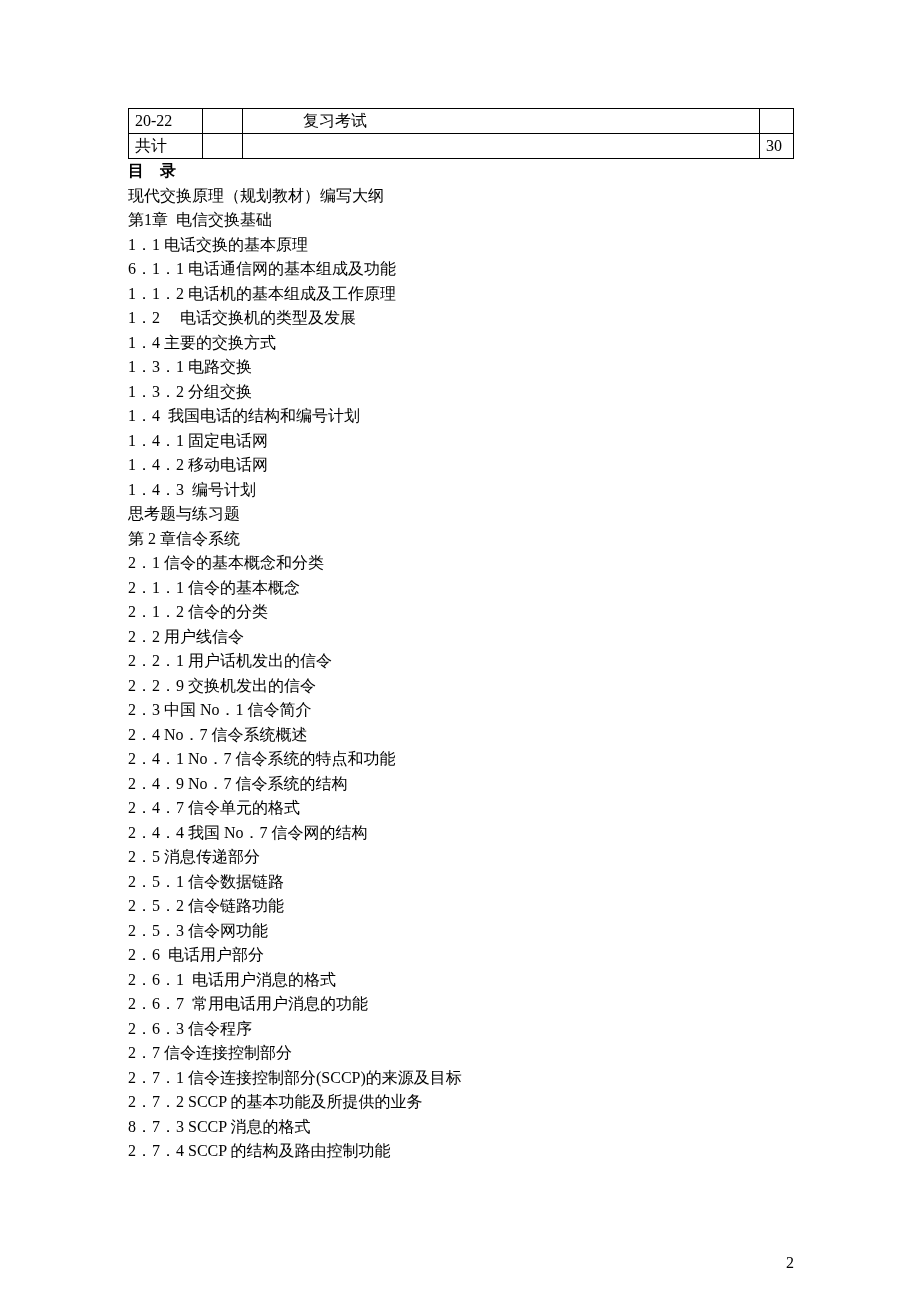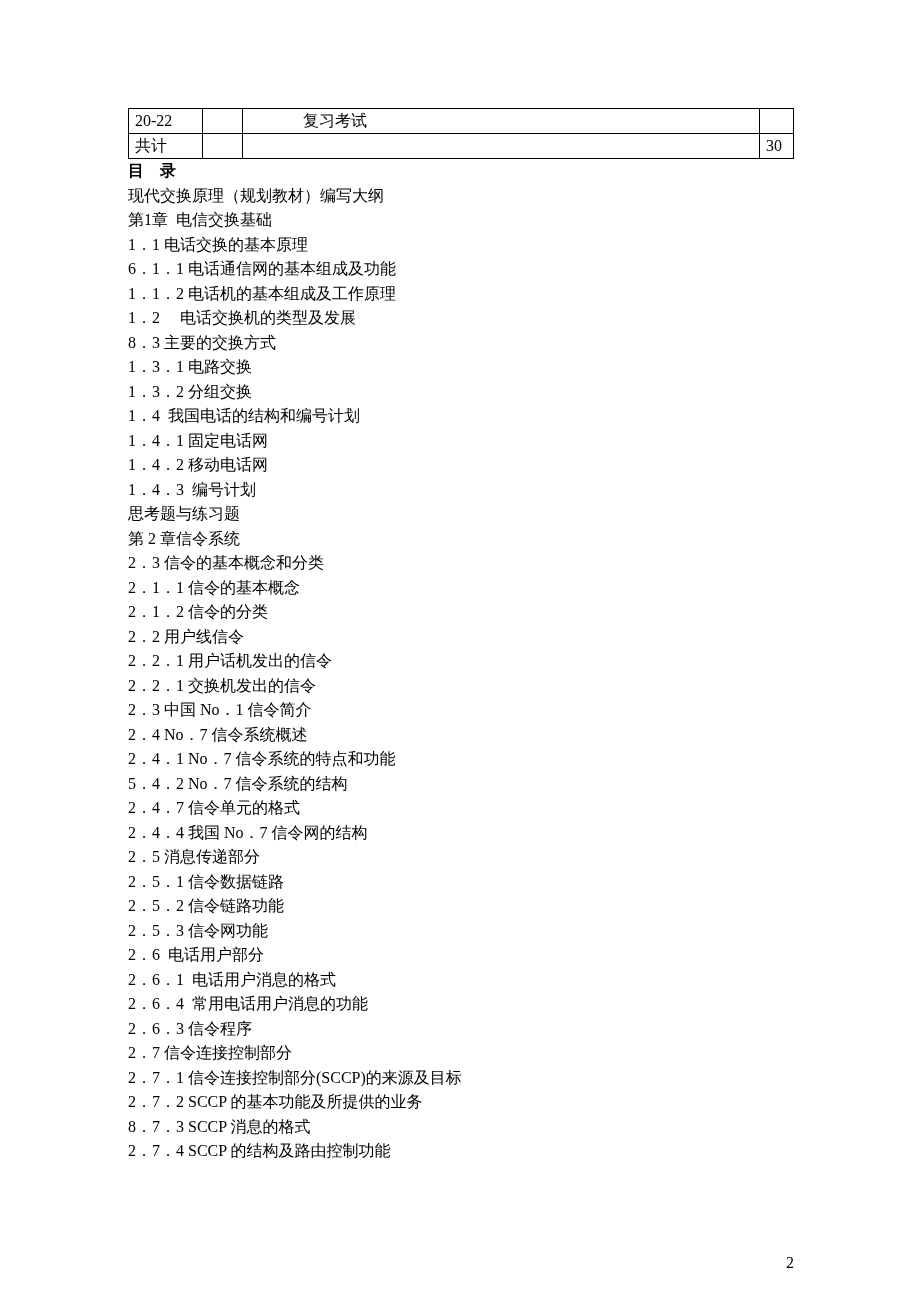--- a/index.html
+++ b/index.html
@@ -79,48 +79,48 @@
 
   <div class="line toc-heading">目录</div>
 
   <div id="toc-container">
       <div class="line">现代交换原理（规划教材）编写大纲</div>
       <div class="line">第1章  电信交换基础</div>
       <div class="line">1．1 电话交换的基本原理</div>
       <div class="line">6．1．1 电话通信网的基本组成及功能</div>
       <div class="line">1．1．2 电话机的基本组成及工作原理</div>
       <div class="line">1．2 　电话交换机的类型及发展</div>
-      <div class="line">8．3 主要的交换方式</div>
+      <div class="line">1．4 主要的交换方式</div>
       <div class="line">1．3．1 电路交换</div>
       <div class="line">1．3．2 分组交换</div>
       <div class="line">1．4  我国电话的结构和编号计划</div>
       <div class="line">1．4．1 固定电话网</div>
       <div class="line">1．4．2 移动电话网</div>
       <div class="line">1．4．3  编号计划</div>
       <div class="line">思考题与练习题</div>
       <div class="line">第 2 章信令系统</div>
-      <div class="line">2．3 信令的基本概念和分类</div>
+      <div class="line">2．1 信令的基本概念和分类</div>
       <div class="line">2．1．1 信令的基本概念</div>
       <div class="line">2．1．2 信令的分类</div>
       <div class="line">2．2 用户线信令</div>
       <div class="line">2．2．1 用户话机发出的信令</div>
-      <div class="line">2．2．1 交换机发出的信令</div>
+      <div class="line">2．2．9 交换机发出的信令</div>
       <div class="line">2．3 中国 No．1 信令简介</div>
       <div class="line">2．4 No．7 信令系统概述</div>
       <div class="line">2．4．1 No．7 信令系统的特点和功能</div>
-      <div class="line">5．4．2 No．7 信令系统的结构</div>
+      <div class="line">2．4．9 No．7 信令系统的结构</div>
       <div class="line">2．4．7 信令单元的格式</div>
       <div class="line">2．4．4 我国 No．7 信令网的结构</div>
       <div class="line">2．5 消息传递部分</div>
       <div class="line">2．5．1 信令数据链路</div>
       <div class="line">2．5．2 信令链路功能</div>
       <div class="line">2．5．3 信令网功能</div>
       <div class="line">2．6  电话用户部分</div>
       <div class="line">2．6．1  电话用户消息的格式</div>
-      <div class="line">2．6．4  常用电话用户消息的功能</div>
+      <div class="line">2．6．7  常用电话用户消息的功能</div>
       <div class="line">2．6．3 信令程序</div>
       <div class="line">2．7 信令连接控制部分</div>
       <div class="line">2．7．1 信令连接控制部分(SCCP)的来源及目标</div>
       <div class="line">2．7．2 SCCP 的基本功能及所提供的业务</div>
       <div class="line">8．7．3 SCCP 消息的格式</div>
       <div class="line">2．7．4 SCCP 的结构及路由控制功能</div>
     </div>
 
 </div>
 

